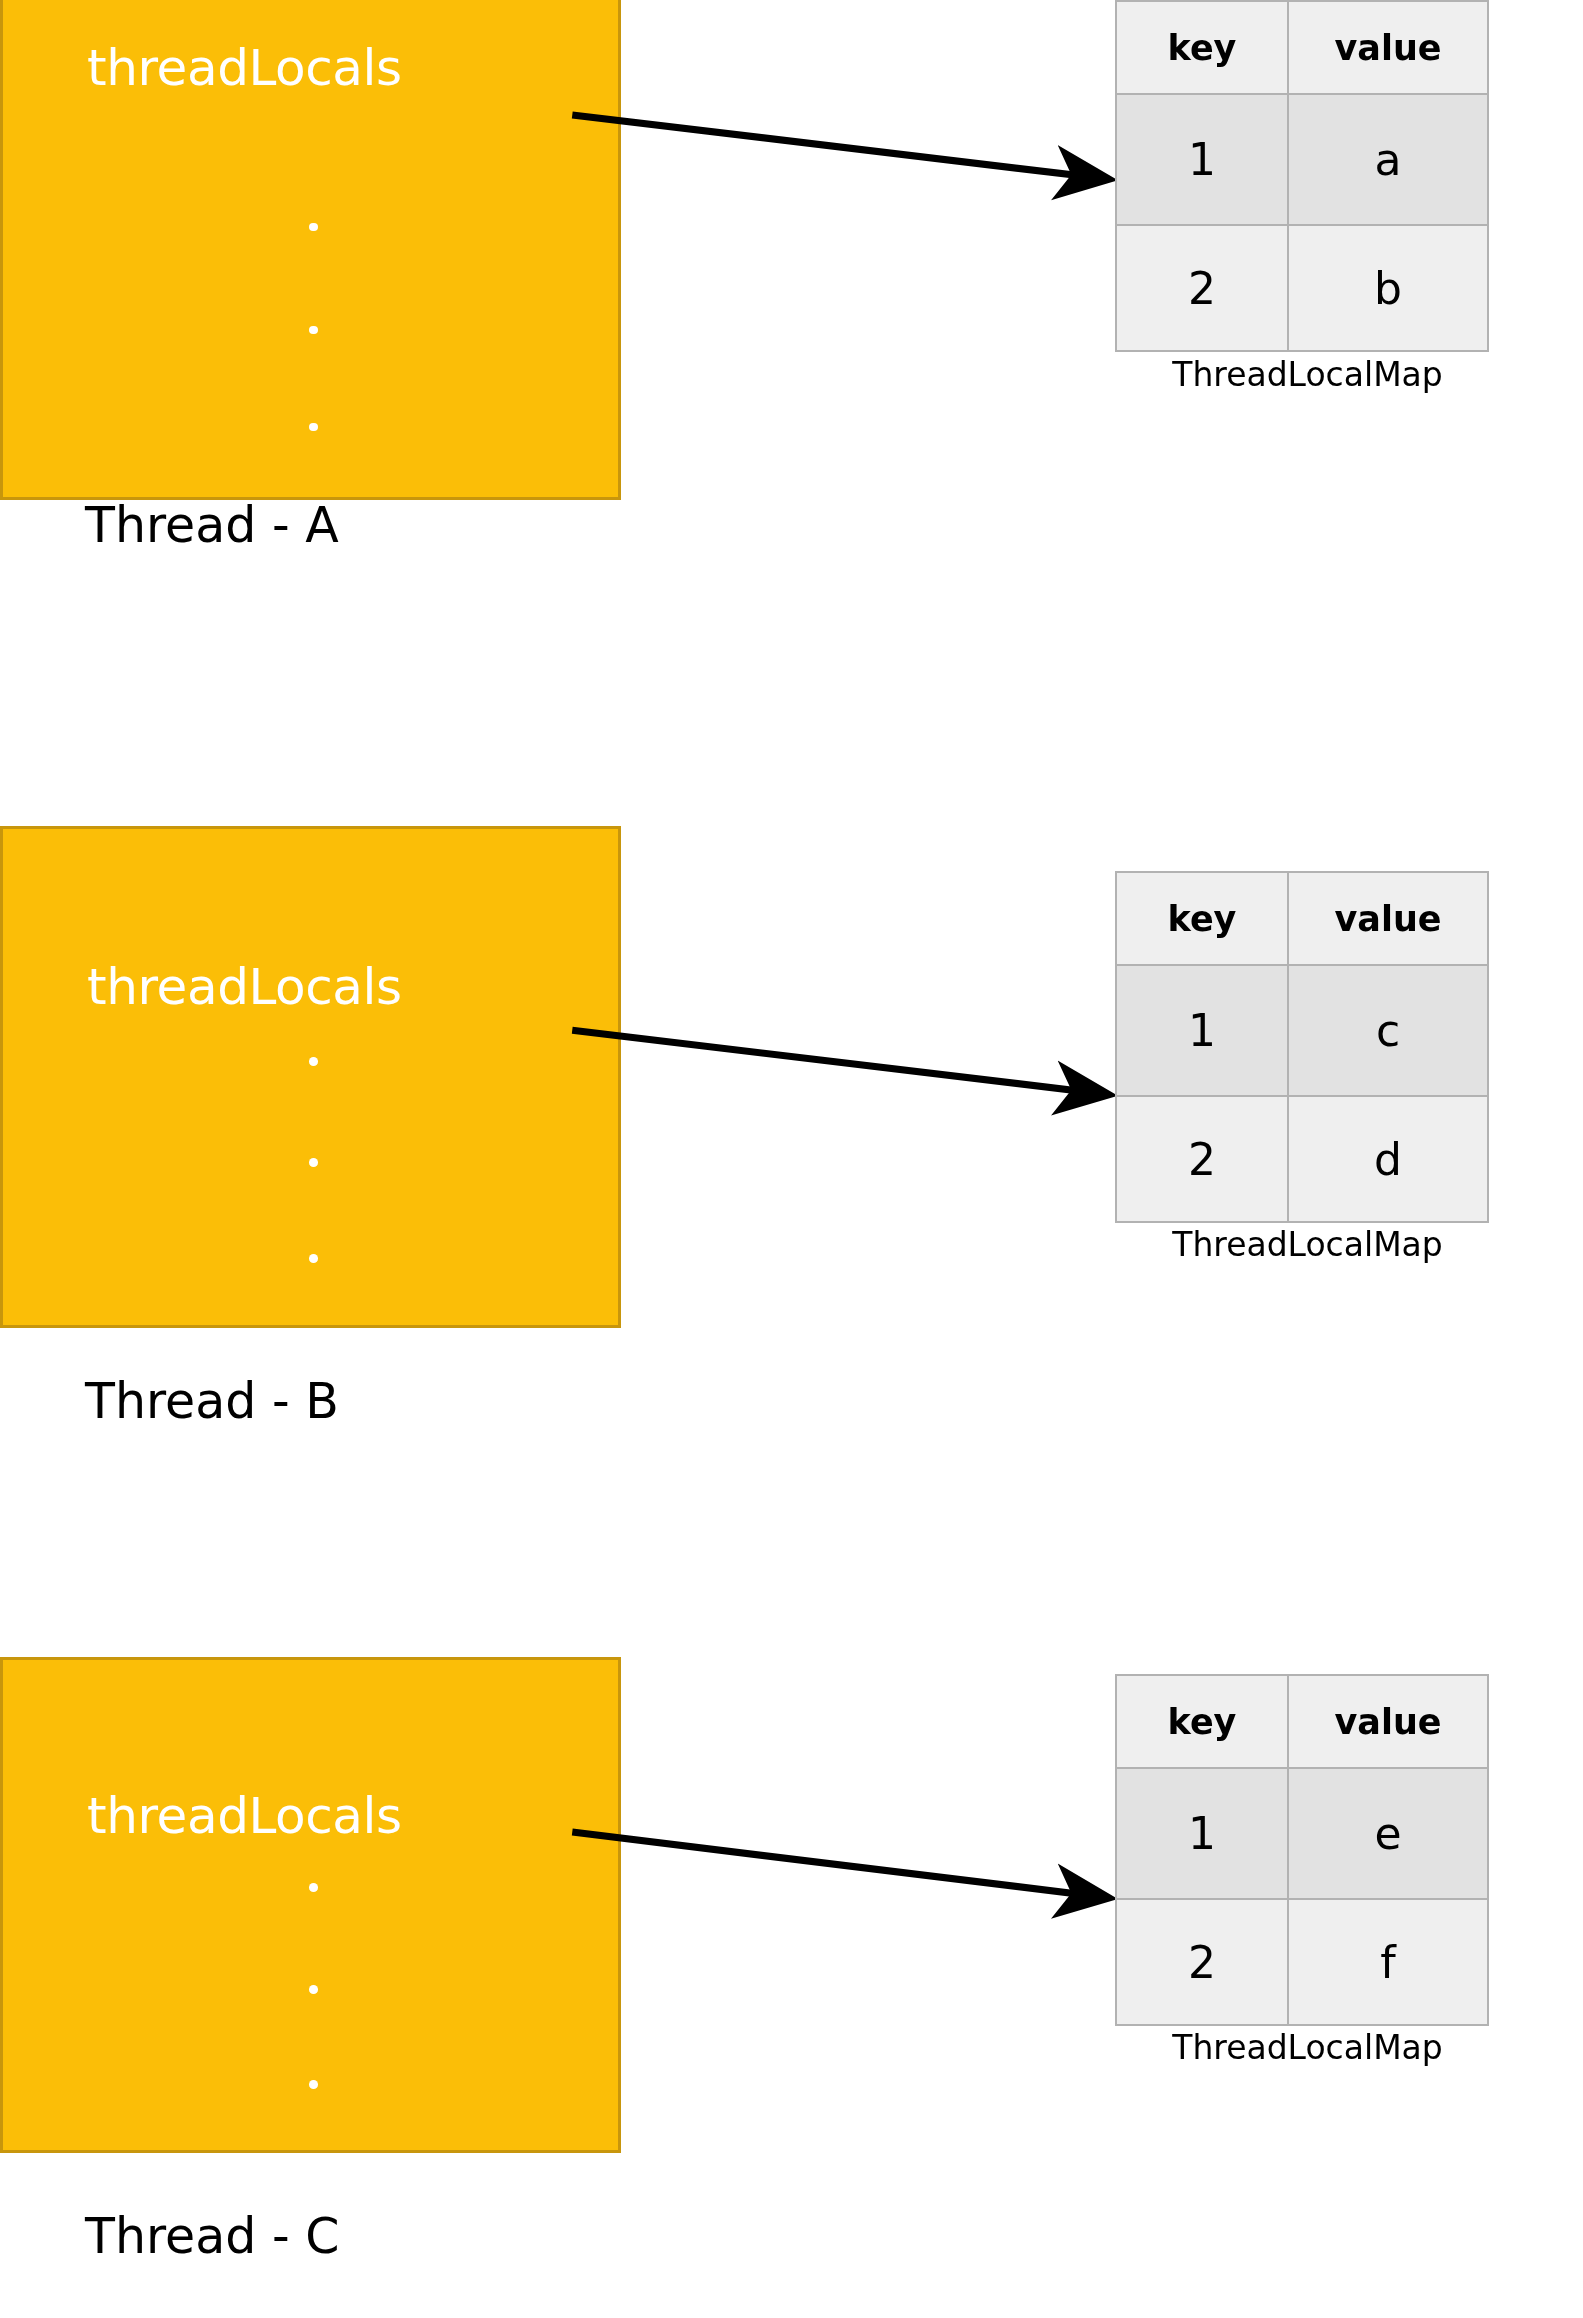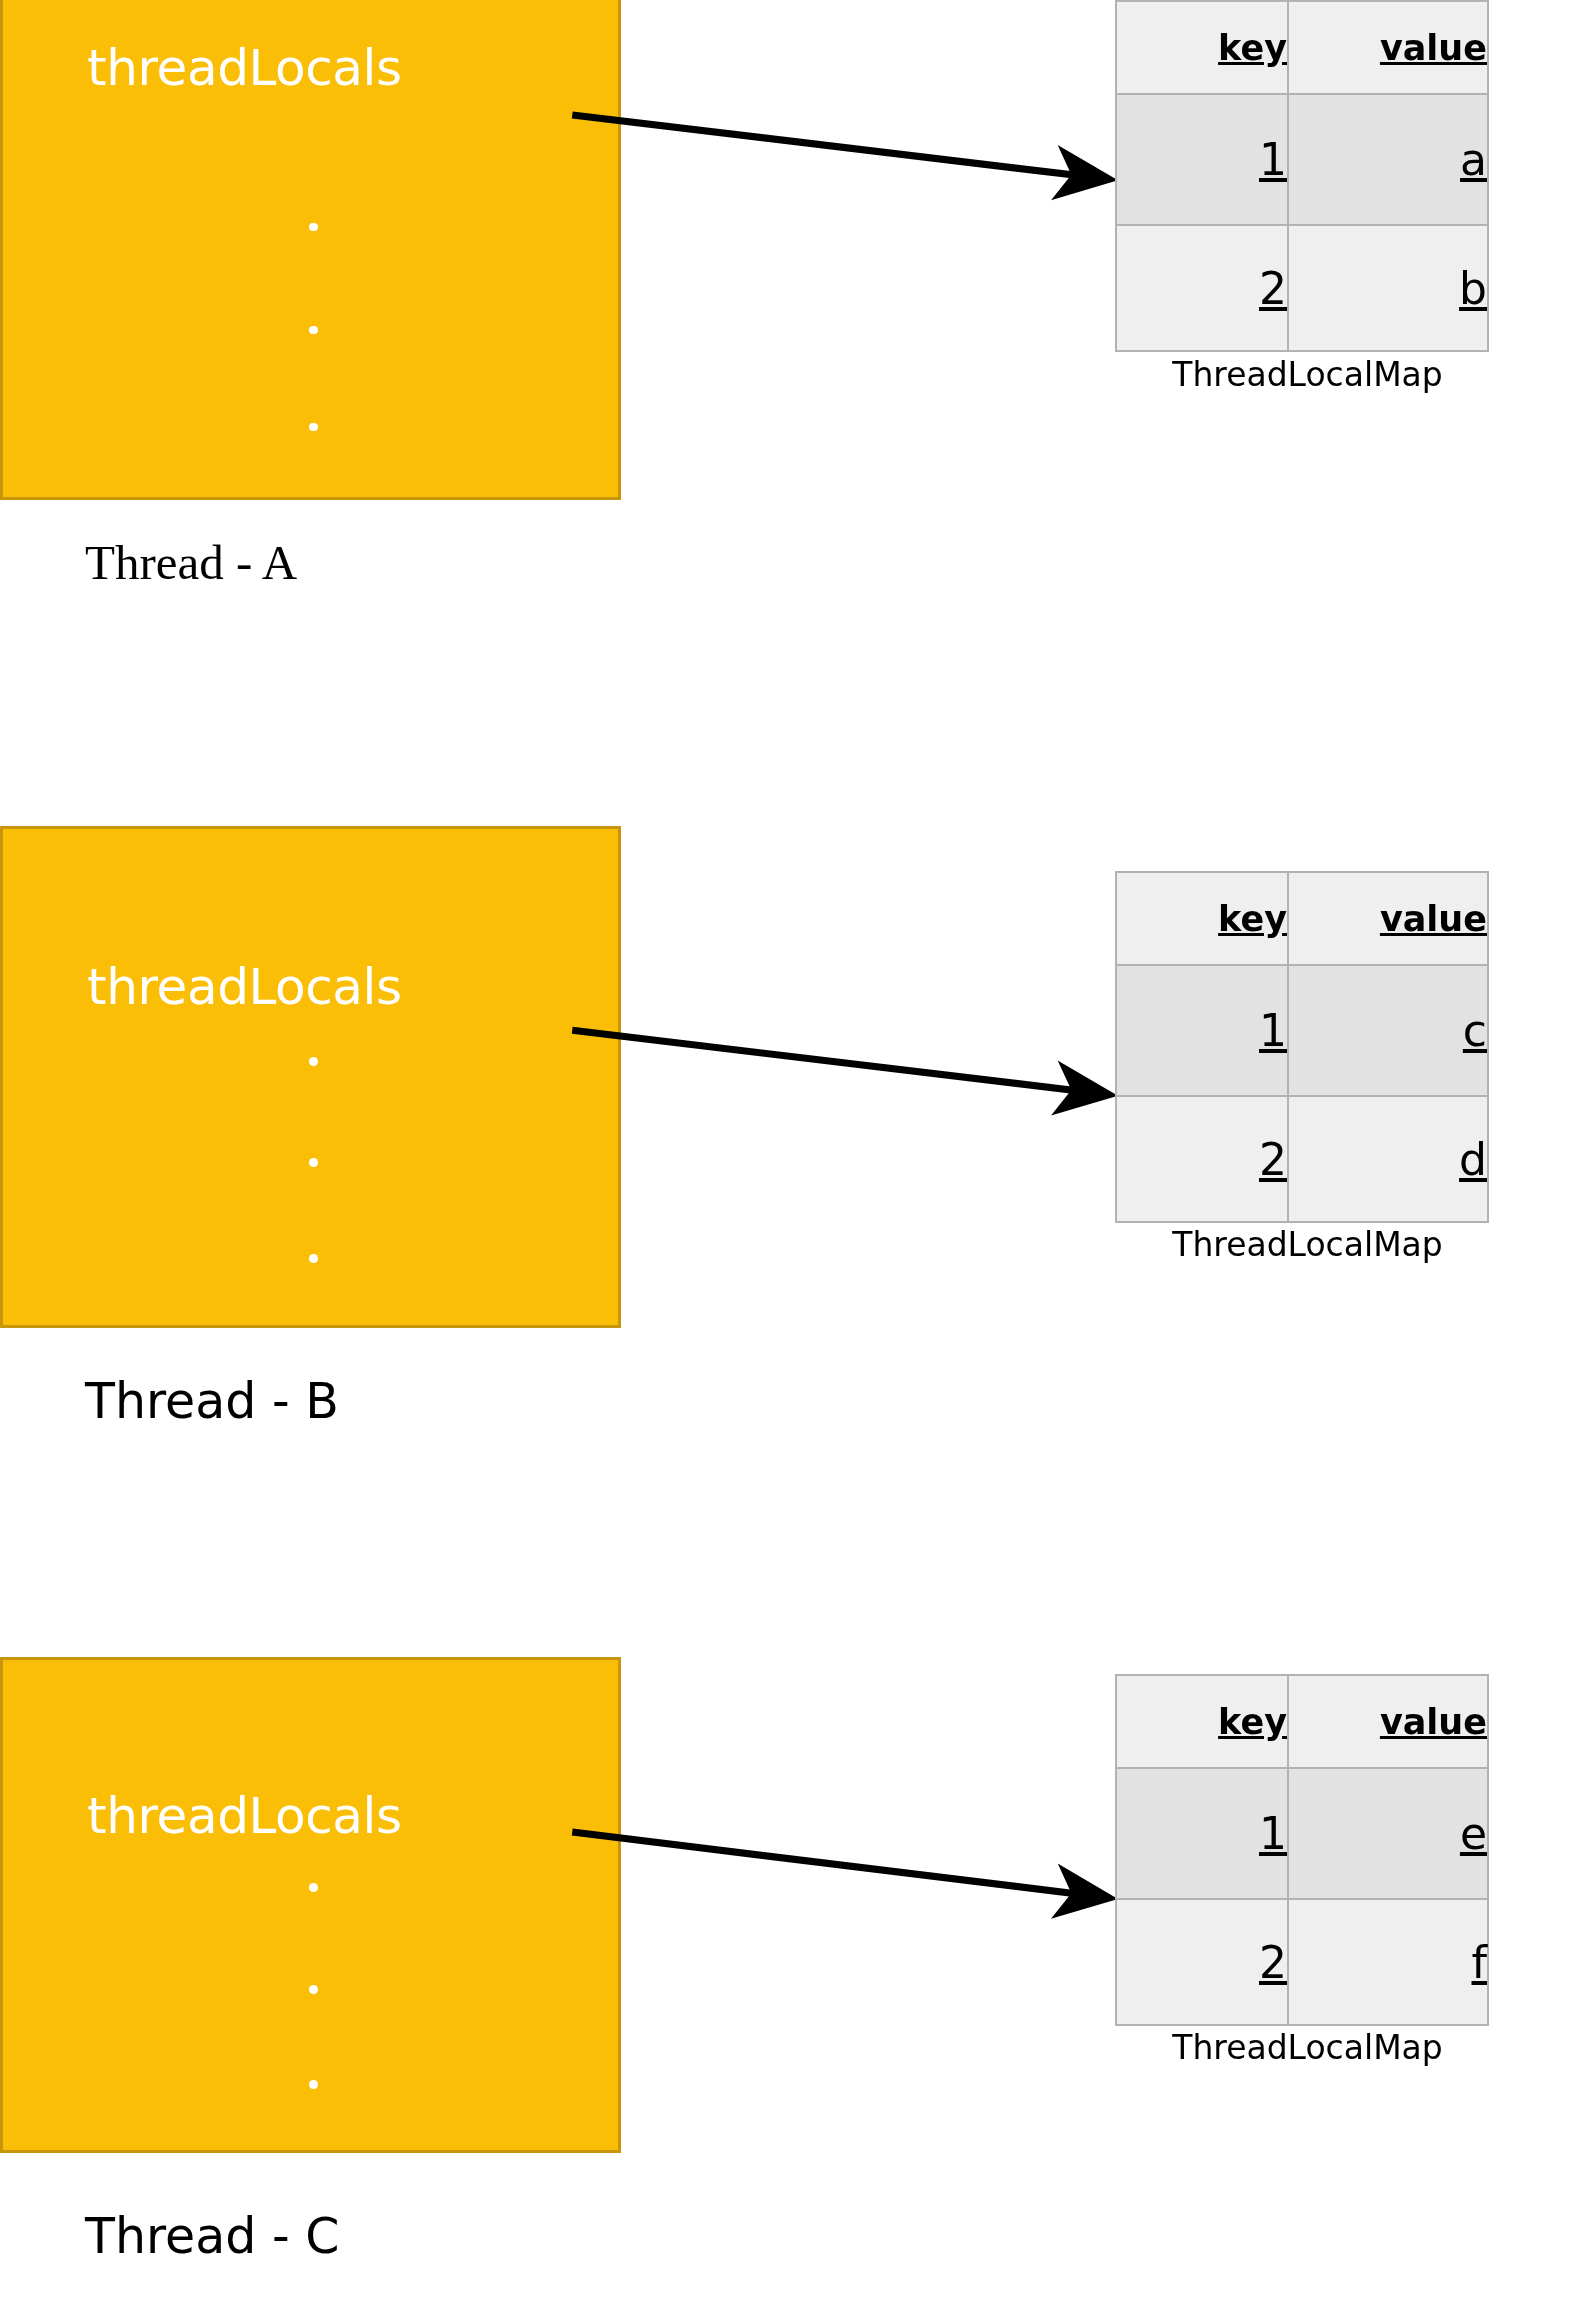--- a/index.html
+++ b/index.html
@@ -86,26 +86,25 @@
   
   .map-table {
     position: absolute;
     left: 1115px;
     width: 372px;
     border-collapse: collapse;
     table-layout: fixed;
   }
   .map-table td, .map-table th {
     border: 2.4px solid #b2b2b2;
-    text-align: right;
+    text-align: center;
     padding: 0;
     color: #000000;
     font-weight: 400;
     box-sizing: border-box;
-    text-decoration: underline;
   }
   .map-table th {
     height: 93px;
     background: #efefef;
     font-size: 35px;
     font-weight: 700;
   }
   .map-table td {
     font-size: 44px;
   }
@@ -140,21 +139,21 @@
 
     <div class="thread-box" style="top:-6.3px; height:506px;">
       <div class="thread-box-label" style="top:46px;">threadLocals</div>
       <div class="vdots" style="top:0px; height:506px;">
         <div class="vdot" style="top:226px;"></div>
         <div class="vdot" style="top:329px;"></div>
         <div class="vdot" style="top:426px;"></div>
       </div>
     </div>
 
-    <div class="thread-name" style="top:538px;font-family:Liberation Serif, serif;">Thread - A</div>
+    <div class="thread-name" style="top:501px;">Thread - A</div>
 
     <svg class="arrow-svg" style="top:0px; height:317px;" viewBox="0 0 2000 400" width="1583" height="317">
       <defs>
         <marker id="ah-a" markerWidth="9" markerHeight="9" refX="7.6" refY="4.5" orient="auto" markerUnits="strokeWidth">
           <path d="M0,0.6 L9,4.5 L0,8.4 L2.4,4.5 Z" fill="#000000"></path>
         </marker>
       </defs>
       <line x1="723" y1="145" x2="1400" y2="226" stroke="#000000" stroke-width="9" marker-end="url(#ah-a)"></line>
     </svg>
 

